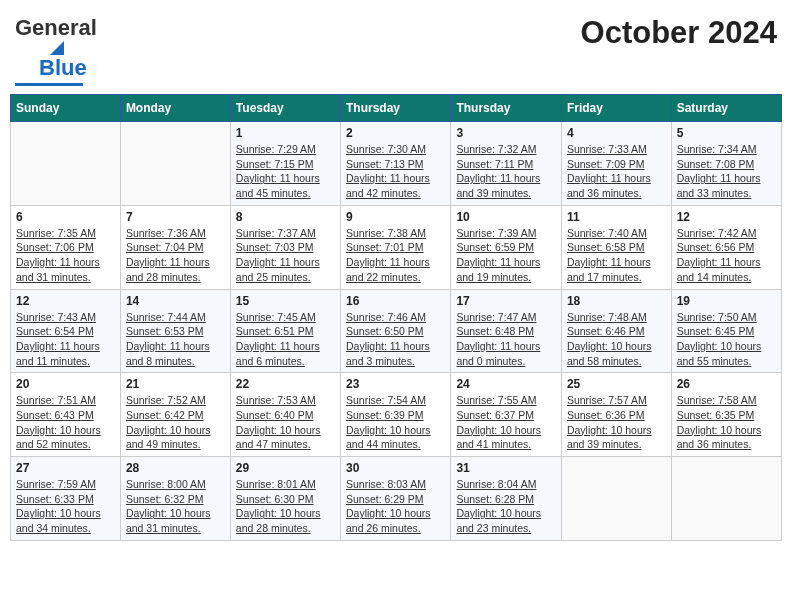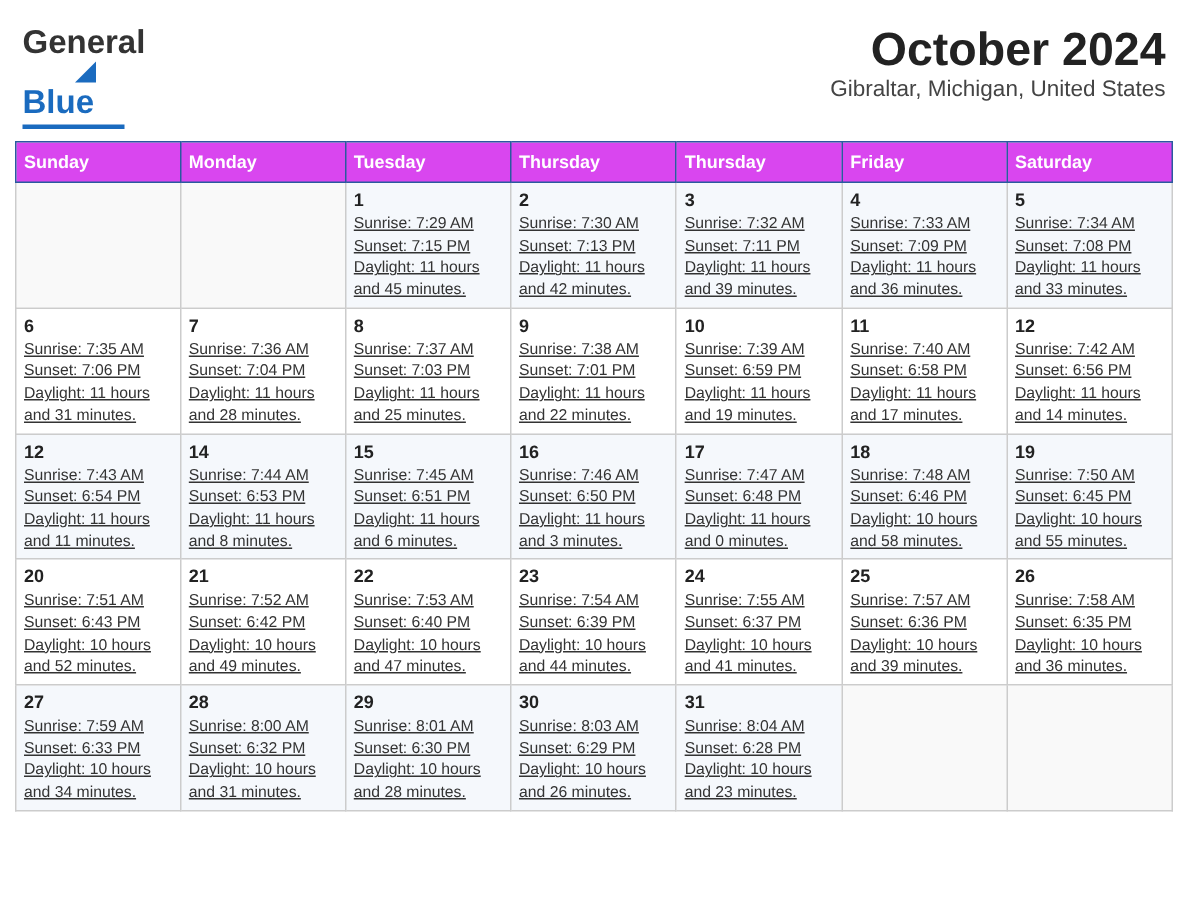--- a/index.html
+++ b/index.html
@@ -34,21 +34,21 @@
       font-size: 15px;
       font-weight: normal;
       color: #444;
     }
     .calendar {
       width: 100%;
       border-collapse: collapse;
       font-size: 11px;
     }
     .calendar thead th {
-      background: #d946ef;
+      background: #0f766e;
       color: #fff;
       text-align: left;
       padding: 6px 5px;
       font-size: 12px;
       font-weight: bold;
       border: 1px solid #2a5a9f;
     }
     .calendar tbody td {
       border: 1px solid #ccc;
       vertical-align: top;
@@ -85,28 +85,27 @@
 <body>
 
 <div class="header">
   <div class="logo">
     <div style="display:flex;align-items:center;flex-direction:column;">
       <span style="font-size:22px;font-weight:bold;color:#333;">General</span>
       <svg width="22" height="22" viewBox="0 0 22 22" style="margin-left:2px;margin-top:-4px;">
         <polygon points="4,18 18,4 18,18" fill="#1a6bbf"></polygon>
       </svg>
     </div>
-    <div style="display:flex;align-items:flex-end;margin-top:-4px;">
+    <div style="display:flex;align-items:flex-end;margin-top:-4px;margin-left:24px;">
       <span style="font-size:22px;font-weight:bold;color:#1a6bbf;">Blue</span>
     </div>
     <div style="height:3px;background:#1a6bbf;width:68px;margin-top:2px;"></div>
   </div>
   <div class="title-block">
     <h1>October 2024</h1>
-    <h2>Gibraltar, Michigan, United States</h2>
   </div>
 </div>
 
 <table class="calendar">
   <thead>
     <tr>
       <th>Sunday</th>
       <th>Monday</th>
       <th>Tuesday</th>
       <th>Thursday</th>

